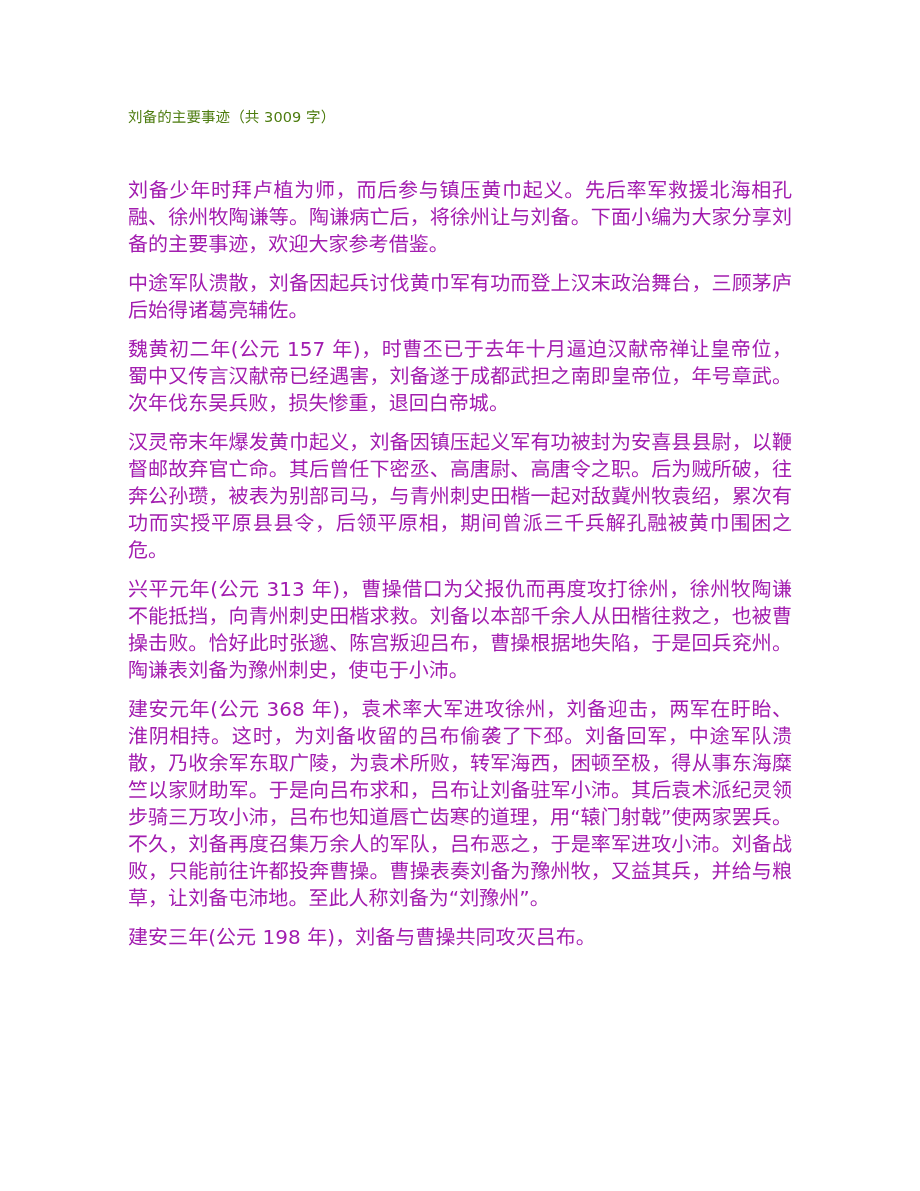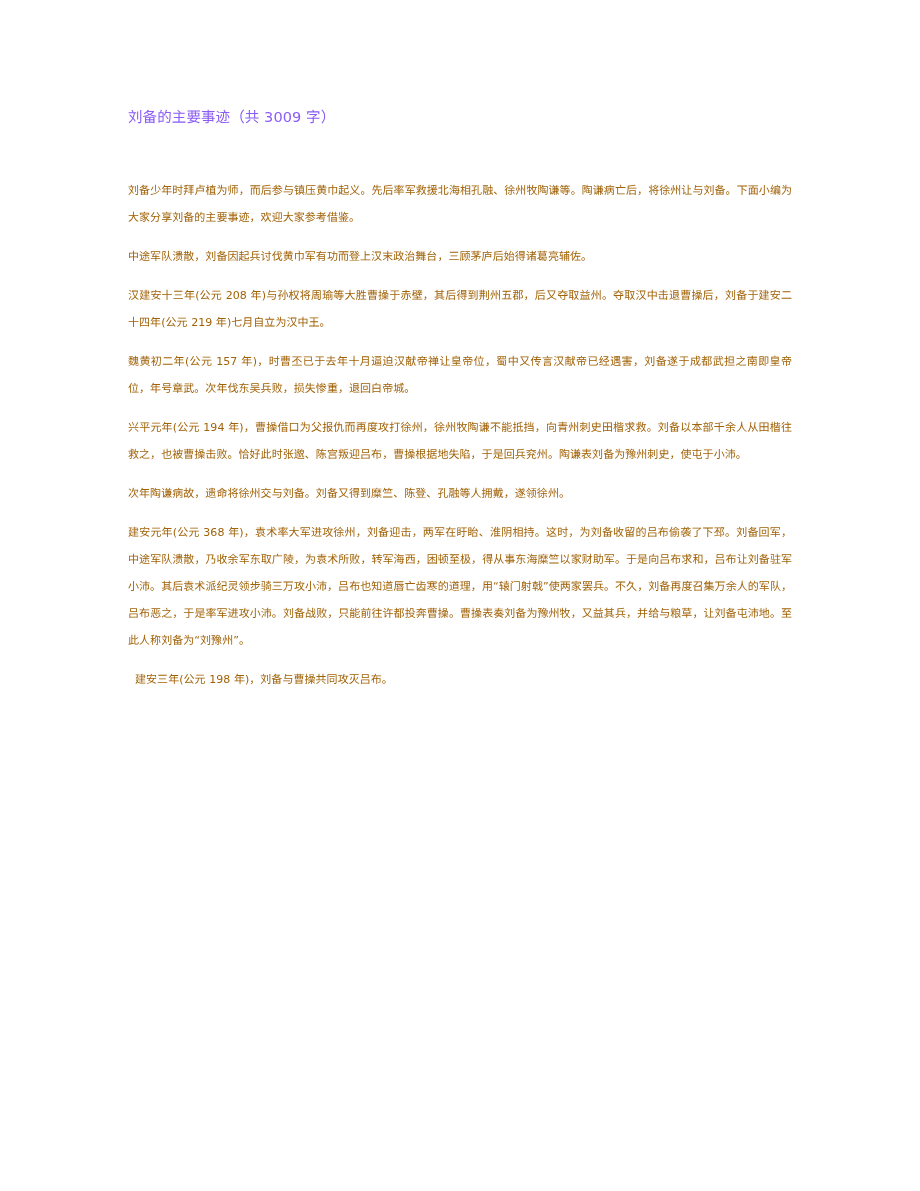--- a/index.html
+++ b/index.html
@@ -22,62 +22,60 @@
   }
   .doc-body {
     position: absolute;
     left: 128px;
     top: 104px;
     width: 664px;
   }
   .doc-title {
     font-size: 14.5px;
     line-height: 27px;
-    color: #8b5cf6;
+    color: #4d7c0f;
     letter-spacing: 0.1px;
     font-weight: 400;
     margin: 0 0 0 0;
     white-space: nowrap;
   }
   .para-list {
     margin-top: 46px;
   }
   p.para {
-    font-size: 11px;
+    font-size: 20px;
     line-height: 27px;
-    color: #a16207;
+    color: #a21caf;
     margin: 0 0 12px 0;
     text-align: justify;
     text-justify: inter-ideograph;
     letter-spacing: 0.05px;
     word-break: break-all;
     font-weight: 400;
   }
   p.para:last-child {
     margin-bottom: 0;
-    margin-left: 7px;
   }
   
   p.para, .doc-title {
     -webkit-font-smoothing: antialiased;
   }
 </style>
 </head>
 <body>
 
 <div class="page">
   <div class="doc-body">
 
     <div class="doc-title">刘备的主要事迹（共 3009 字）</div>
 
     <div class="para-list">
       <p class="para">刘备少年时拜卢植为师，而后参与镇压黄巾起义。先后率军救援北海相孔融、徐州牧陶谦等。陶谦病亡后，将徐州让与刘备。下面小编为大家分享刘备的主要事迹，欢迎大家参考借鉴。</p>
       <p class="para">中途军队溃散，刘备因起兵讨伐黄巾军有功而登上汉末政治舞台，三顾茅庐后始得诸葛亮辅佐。</p>
-      <p class="para">汉建安十三年(公元 208 年)与孙权将周瑜等大胜曹操于赤壁，其后得到荆州五郡，后又夺取益州。夺取汉中击退曹操后，刘备于建安二十四年(公元 219 年)七月自立为汉中王。</p>
       <p class="para">魏黄初二年(公元 157 年)，时曹丕已于去年十月逼迫汉献帝禅让皇帝位，蜀中又传言汉献帝已经遇害，刘备遂于成都武担之南即皇帝位，年号章武。次年伐东吴兵败，损失惨重，退回白帝城。</p>
-      <p class="para">兴平元年(公元 194 年)，曹操借口为父报仇而再度攻打徐州，徐州牧陶谦不能抵挡，向青州刺史田楷求救。刘备以本部千余人从田楷往救之，也被曹操击败。恰好此时张邈、陈宫叛迎吕布，曹操根据地失陷，于是回兵兖州。陶谦表刘备为豫州刺史，使屯于小沛。</p>
-      <p class="para">次年陶谦病故，遗命将徐州交与刘备。刘备又得到糜竺、陈登、孔融等人拥戴，遂领徐州。</p>
+      <p class="para">汉灵帝末年爆发黄巾起义，刘备因镇压起义军有功被封为安喜县县尉，以鞭督邮故弃官亡命。其后曾任下密丞、高唐尉、高唐令之职。后为贼所破，往奔公孙瓒，被表为别部司马，与青州刺史田楷一起对敌冀州牧袁绍，累次有功而实授平原县县令，后领平原相，期间曾派三千兵解孔融被黄巾围困之危。</p>
+      <p class="para">兴平元年(公元 313 年)，曹操借口为父报仇而再度攻打徐州，徐州牧陶谦不能抵挡，向青州刺史田楷求救。刘备以本部千余人从田楷往救之，也被曹操击败。恰好此时张邈、陈宫叛迎吕布，曹操根据地失陷，于是回兵兖州。陶谦表刘备为豫州刺史，使屯于小沛。</p>
       <p class="para">建安元年(公元 368 年)，袁术率大军进攻徐州，刘备迎击，两军在盱眙、淮阴相持。这时，为刘备收留的吕布偷袭了下邳。刘备回军，中途军队溃散，乃收余军东取广陵，为袁术所败，转军海西，困顿至极，得从事东海糜竺以家财助军。于是向吕布求和，吕布让刘备驻军小沛。其后袁术派纪灵领步骑三万攻小沛，吕布也知道唇亡齿寒的道理，用“辕门射戟”使两家罢兵。不久，刘备再度召集万余人的军队，吕布恶之，于是率军进攻小沛。刘备战败，只能前往许都投奔曹操。曹操表奏刘备为豫州牧，又益其兵，并给与粮草，让刘备屯沛地。至此人称刘备为“刘豫州”。</p>
       <p class="para">建安三年(公元 198 年)，刘备与曹操共同攻灭吕布。</p>
     </div>
 
   </div>
 </div>
 
 </body></html>

